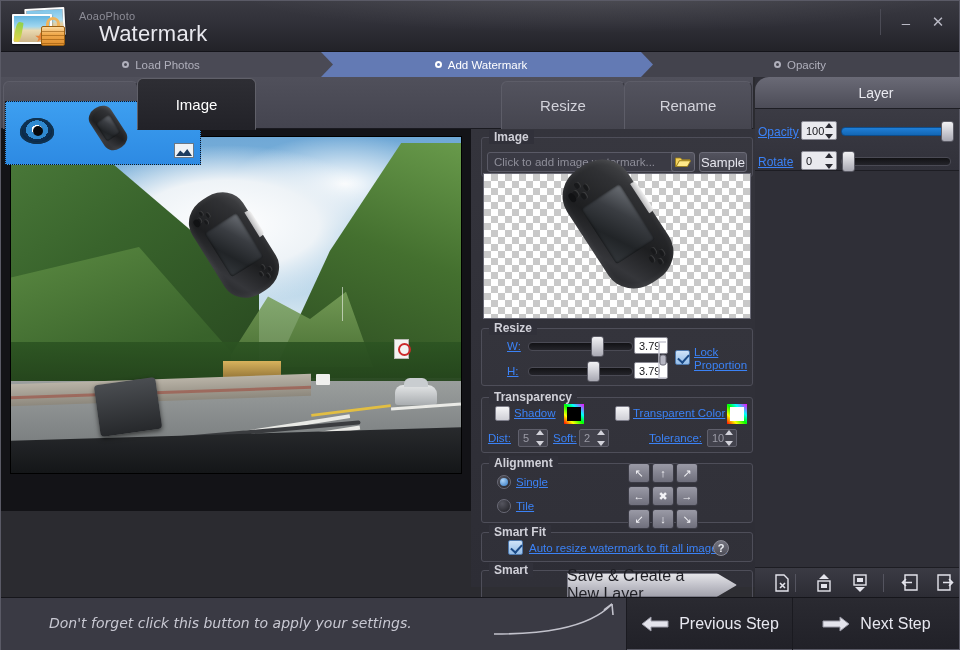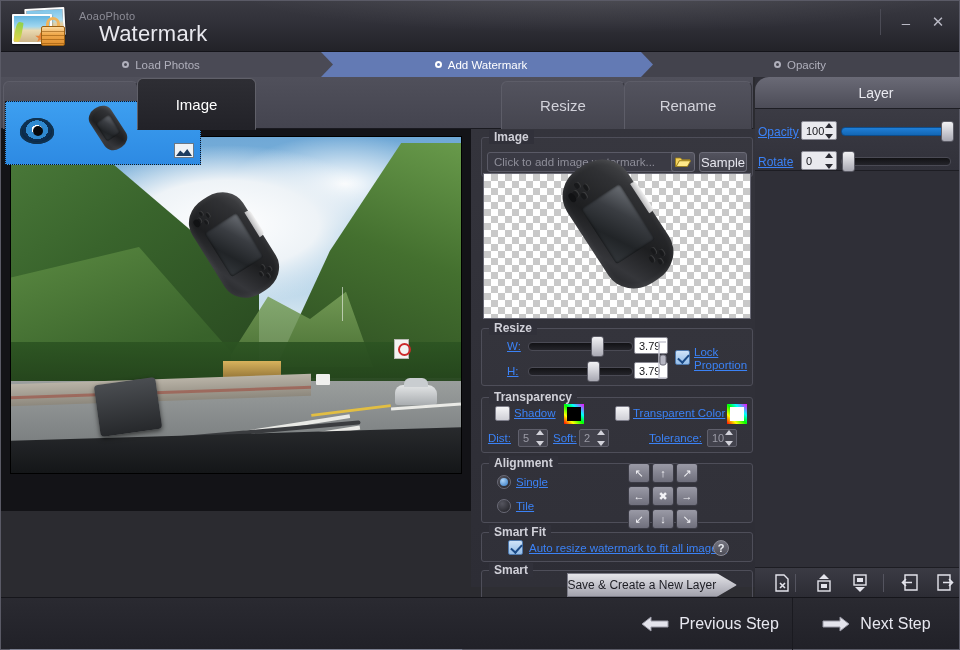--- a/index.html
+++ b/index.html
@@ -216,21 +216,21 @@
   .helpdot { position:absolute; width:16px; height:16px; border-radius:50%;
     background: linear-gradient(180deg,#74747f,#4c4c56); border:1px solid #8b8b96; color:#eceef2;
     font-size:11px; font-weight:bold; display:flex; align-items:center; justify-content:center; cursor:pointer;}
 
   .savebtn { position:absolute; left:566px; top:572px; width:170px; height:24px; cursor:pointer;}
   .savebtn .shape { position:absolute; inset:0;
     background: linear-gradient(180deg,#e4e4e8 0%,#c4c4cc 48%,#a3a3ad 100%);
     border:1px solid #7c7c88;
     clip-path: polygon(0 0, 88% 0, 100% 50%, 88% 100%, 0 100%);}
   .savebtn span { position:absolute; left:0; top:0; width:88%; height:100%;
-    display:flex; align-items:center; justify-content:center; font-size:12px; color:#1e1e24;}
+    display:flex; align-items:center; justify-content:center; font-size:16px; color:#1e1e24;}
 
   
   .layerpanel { position:absolute; left:754px; top:76px; width:204px; height:490px; background:#2f2f37;}
   .layerhdr { position:absolute; left:0; top:0; width:242px; height:32px;
     background: linear-gradient(180deg,#6a6a76 0%,#4c4c57 100%);
     border-bottom:1px solid #1e1e24;
     display:flex; align-items:center; justify-content:center; font-size:14px; color:#eaeaf0;
     border-radius: 14px 14px 0 0;}
   .layerctl { position:absolute; left:0; top:32px; width:204px; height:62px;
     background: linear-gradient(180deg,#3b3b44,#31313a); border-bottom:1px solid #1d1d23;}
@@ -617,20 +617,27 @@
     </div>
     <div class="ltool" style="margin-left:10px;">
       <svg width="17" height="17" viewBox="0 0 17 17">
         <path d="M13 1 h-12 v15 h12 z" fill="none" stroke="#e4e4ec" stroke-width="1.4"></path>
         <path d="M6 8.5 H15 M12 5 L15.5 8.5 L12 12" stroke="#e4e4ec" stroke-width="1.6" fill="none"></path>
       </svg>
     </div>
   </div>
 
   <div class="footer">
+    <div class="hintbox">
+      <div class="hinttext">Don't forget click this button to apply your settings.</div>
+      <svg class="curve" viewBox="0 0 130 44">
+        <path d="M2 34 C45 34, 95 30, 120 4" stroke="#c2c2cc" stroke-width="1.6" fill="none"></path>
+        <path d="M120 4 L112 10 M120 4 L121 15" stroke="#c2c2cc" stroke-width="1.6" fill="none"></path>
+      </svg>
+    </div>
     <div class="stepbtn prev">
       <svg class="fatarrow" viewBox="0 0 28 16">
         <path d="M10 1 L1 8 L10 15 V11 H27 V5 H10 Z" fill="#e4e4ec" stroke="#9a9aa6" stroke-width="1"></path>
       </svg>
       <span>Previous Step</span>
     </div>
     <div class="stepbtn next">
       <svg class="fatarrow" viewBox="0 0 28 16">
         <path d="M18 1 L27 8 L18 15 V11 H1 V5 H18 Z" fill="#e4e4ec" stroke="#9a9aa6" stroke-width="1"></path>
       </svg>

